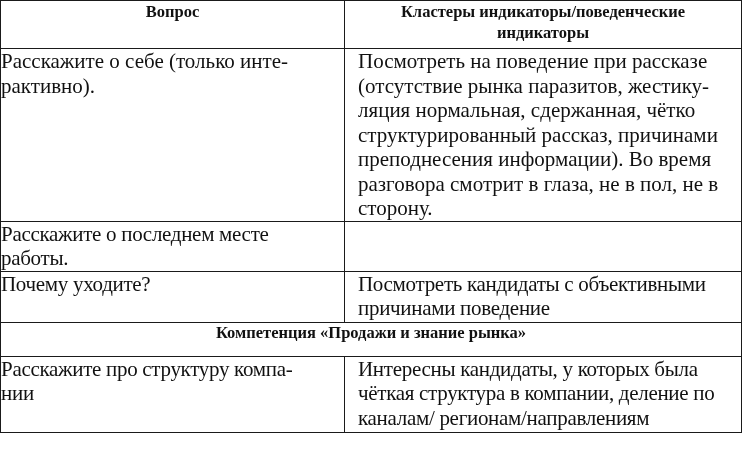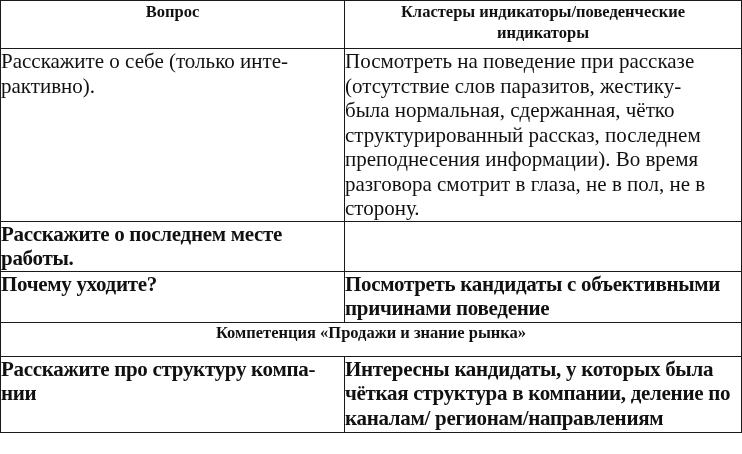--- a/index.html
+++ b/index.html
@@ -46,31 +46,31 @@
       padding-top: 5px;
       box-sizing: border-box;
     }
     td.cell {
       font-size: 21px;
       line-height: 24.5px;
       padding: 2px 8px 0 15px;
       box-sizing: border-box;
     }
     td.cell.right {
+      padding-left: 13px;
     }
     tr.r-hdr { height: 48px; }
     tr.r-sec1 { height: 28px; }
     tr.r-1 { height: 168px; }
     tr.r-2 { height: 49px; }
     tr.r-3 { height: 51px; }
     tr.r-sec2 { height: 34px; font-family: Liberation Serif, serif; }
     tr.r-4 { height: 76px; }
     .narrow {
       letter-spacing: -0.3px;
-      font-weight: bold;
     }
   </style>
 </head>
 <body>
 
 <table class="doc-table">
   <colgroup>
     <col class="col-q">
     <col class="col-k">
   </colgroup>
@@ -86,23 +86,23 @@
   </tr>
 
 
   <tr class="r-1">
     <td class="cell">
       <div>Расскажите о себе (только инте-</div>
       <div>рактивно).</div>
     </td>
     <td class="cell right">
       <div>Посмотреть на поведение при рассказе</div>
-      <div>(отсутствие слов паразитов, жестику-</div>
-      <div>была нормальная, сдержанная, чётко</div>
-      <div>структурированный рассказ, последнем</div>
+      <div>(отсутствие рынка паразитов, жестику-</div>
+      <div>ляция нормальная, сдержанная, чётко</div>
+      <div>структурированный рассказ, причинами</div>
       <div>преподнесения информации). Во время</div>
       <div>разговора смотрит в глаза, не в пол, не в</div>
       <div>сторону.</div>
     </td>
   </tr>
 
   <tr class="r-2">
     <td class="cell narrow">
       <div>Расскажите о последнем месте</div>
       <div>работы.</div>

